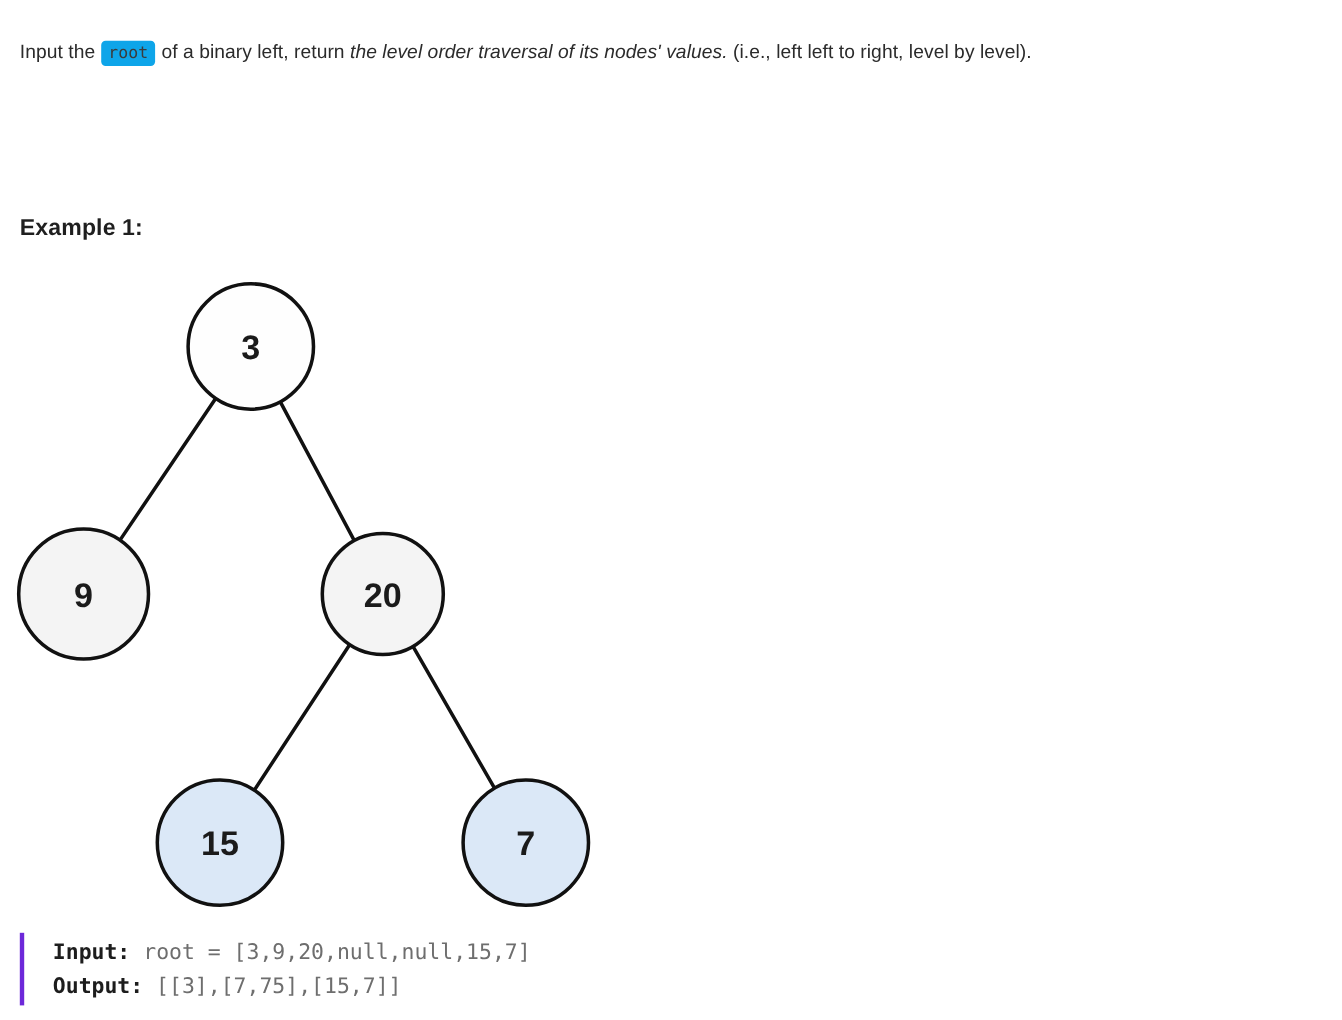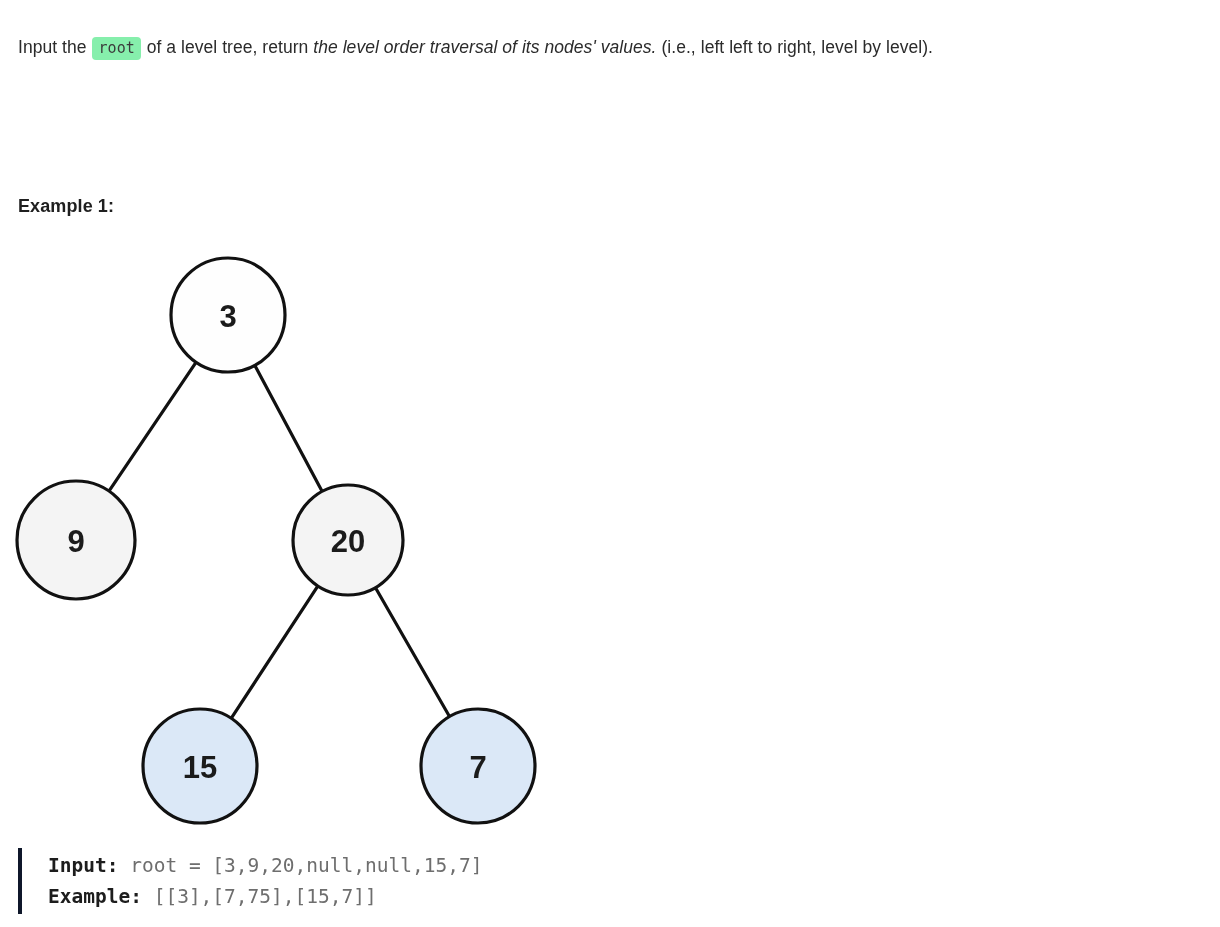--- a/index.html
+++ b/index.html
@@ -32,36 +32,36 @@
     top: 14px;
     width: 1160px;
     font-size: 17.5px;
     line-height: 31px;
     color: #2b2b2b;
     letter-spacing: 0.05px;
   }
   .intro .code-span {
     font-family: "DejaVu Sans Mono", "Liberation Mono", monospace;
     font-size: 15px;
-    background: #86efac;
+    background: #0ea5e9;
     color: #3b3b3b;
     border-radius: 4px;
     padding: 2px 6px 3px 6px;
     margin: 0 1px;
     white-space: pre;
   }
   .intro .em {
   }
 
   
   .example-heading {
     position: absolute;
     left: 18px;
     top: 196px;
-    font-size: 18px;
+    font-size: 21px;
     font-weight: bold;
     color: #1f1f1f;
     letter-spacing: 0.1px;
   }
 
   
   .tree-wrap {
     position: absolute;
     left: 0px;
     top: 240px;
@@ -89,21 +89,21 @@
     fill: none;
     stroke-linecap: round;
   }
 
   
   .example-block {
     position: absolute;
     left: 18px;
     top: 848px;
     width: 1100px;
-    border-left: 4px solid #0f172a;
+    border-left: 4px solid #6d28d9;
     padding: 2px 0 2px 26px;
     box-sizing: border-box;
   }
   .example-line {
     font-family: "DejaVu Sans Mono", "Liberation Mono", monospace;
     font-size: 19.5px;
     line-height: 31px;
     white-space: pre;
     color: #6e6e6e;
   }
@@ -114,21 +114,21 @@
   .example-line .val {
     color: #6e6e6e;
   }
 </style>
 </head>
 <body>
 
 <div class="page">
 
   <p class="intro">
-    <span>Input the </span><span class="code-span">root</span><span> of a level tree, return </span><em class="em">the level order traversal of its nodes' values.</em><span> (i.e., left left to right, level by level).</span>
+    <span>Input the </span><span class="code-span">root</span><span> of a binary left, return </span><em class="em">the level order traversal of its nodes' values.</em><span> (i.e., left left to right, level by level).</span>
   </p>
 
   <div class="example-heading">Example 1:</div>
 
   <div class="tree-wrap">
     <svg width="620" height="600" viewBox="0 0 620 600">
       <g id="tree-edges">
           <line x1="196.65181196018165" y1="121.40356782209952" x2="108.46776618409757" y2="251.9391618985398" class="tree-edge"></line>
           <line x1="254.35294117647058" y1="124.41176470588235" x2="322.5882352941176" y2="252.35294117647058" class="tree-edge"></line>
           <line x1="318.4162280713952" y1="345.175219296383" x2="230.67946718521978" y2="479.1516244333806" class="tree-edge"></line>
@@ -154,16 +154,16 @@
           <g>
             <circle cx="478" cy="526" r="57" class="node-circle" fill="#dbe8f7" stroke="#111111"></circle>
             <text x="478" y="527" class="node-label">7</text>
           </g>
         </g>
     </svg>
   </div>
 
   <div class="example-block">
     <div class="example-line"><span class="lbl">Input:</span><span class="val"> root = [3,9,20,null,null,15,7]</span></div>
-    <div class="example-line"><span class="lbl">Example:</span><span class="val"> [[3],[7,75],[15,7]]</span></div>
+    <div class="example-line"><span class="lbl">Output:</span><span class="val"> [[3],[7,75],[15,7]]</span></div>
   </div>
 
 </div>
 
 </body></html>

